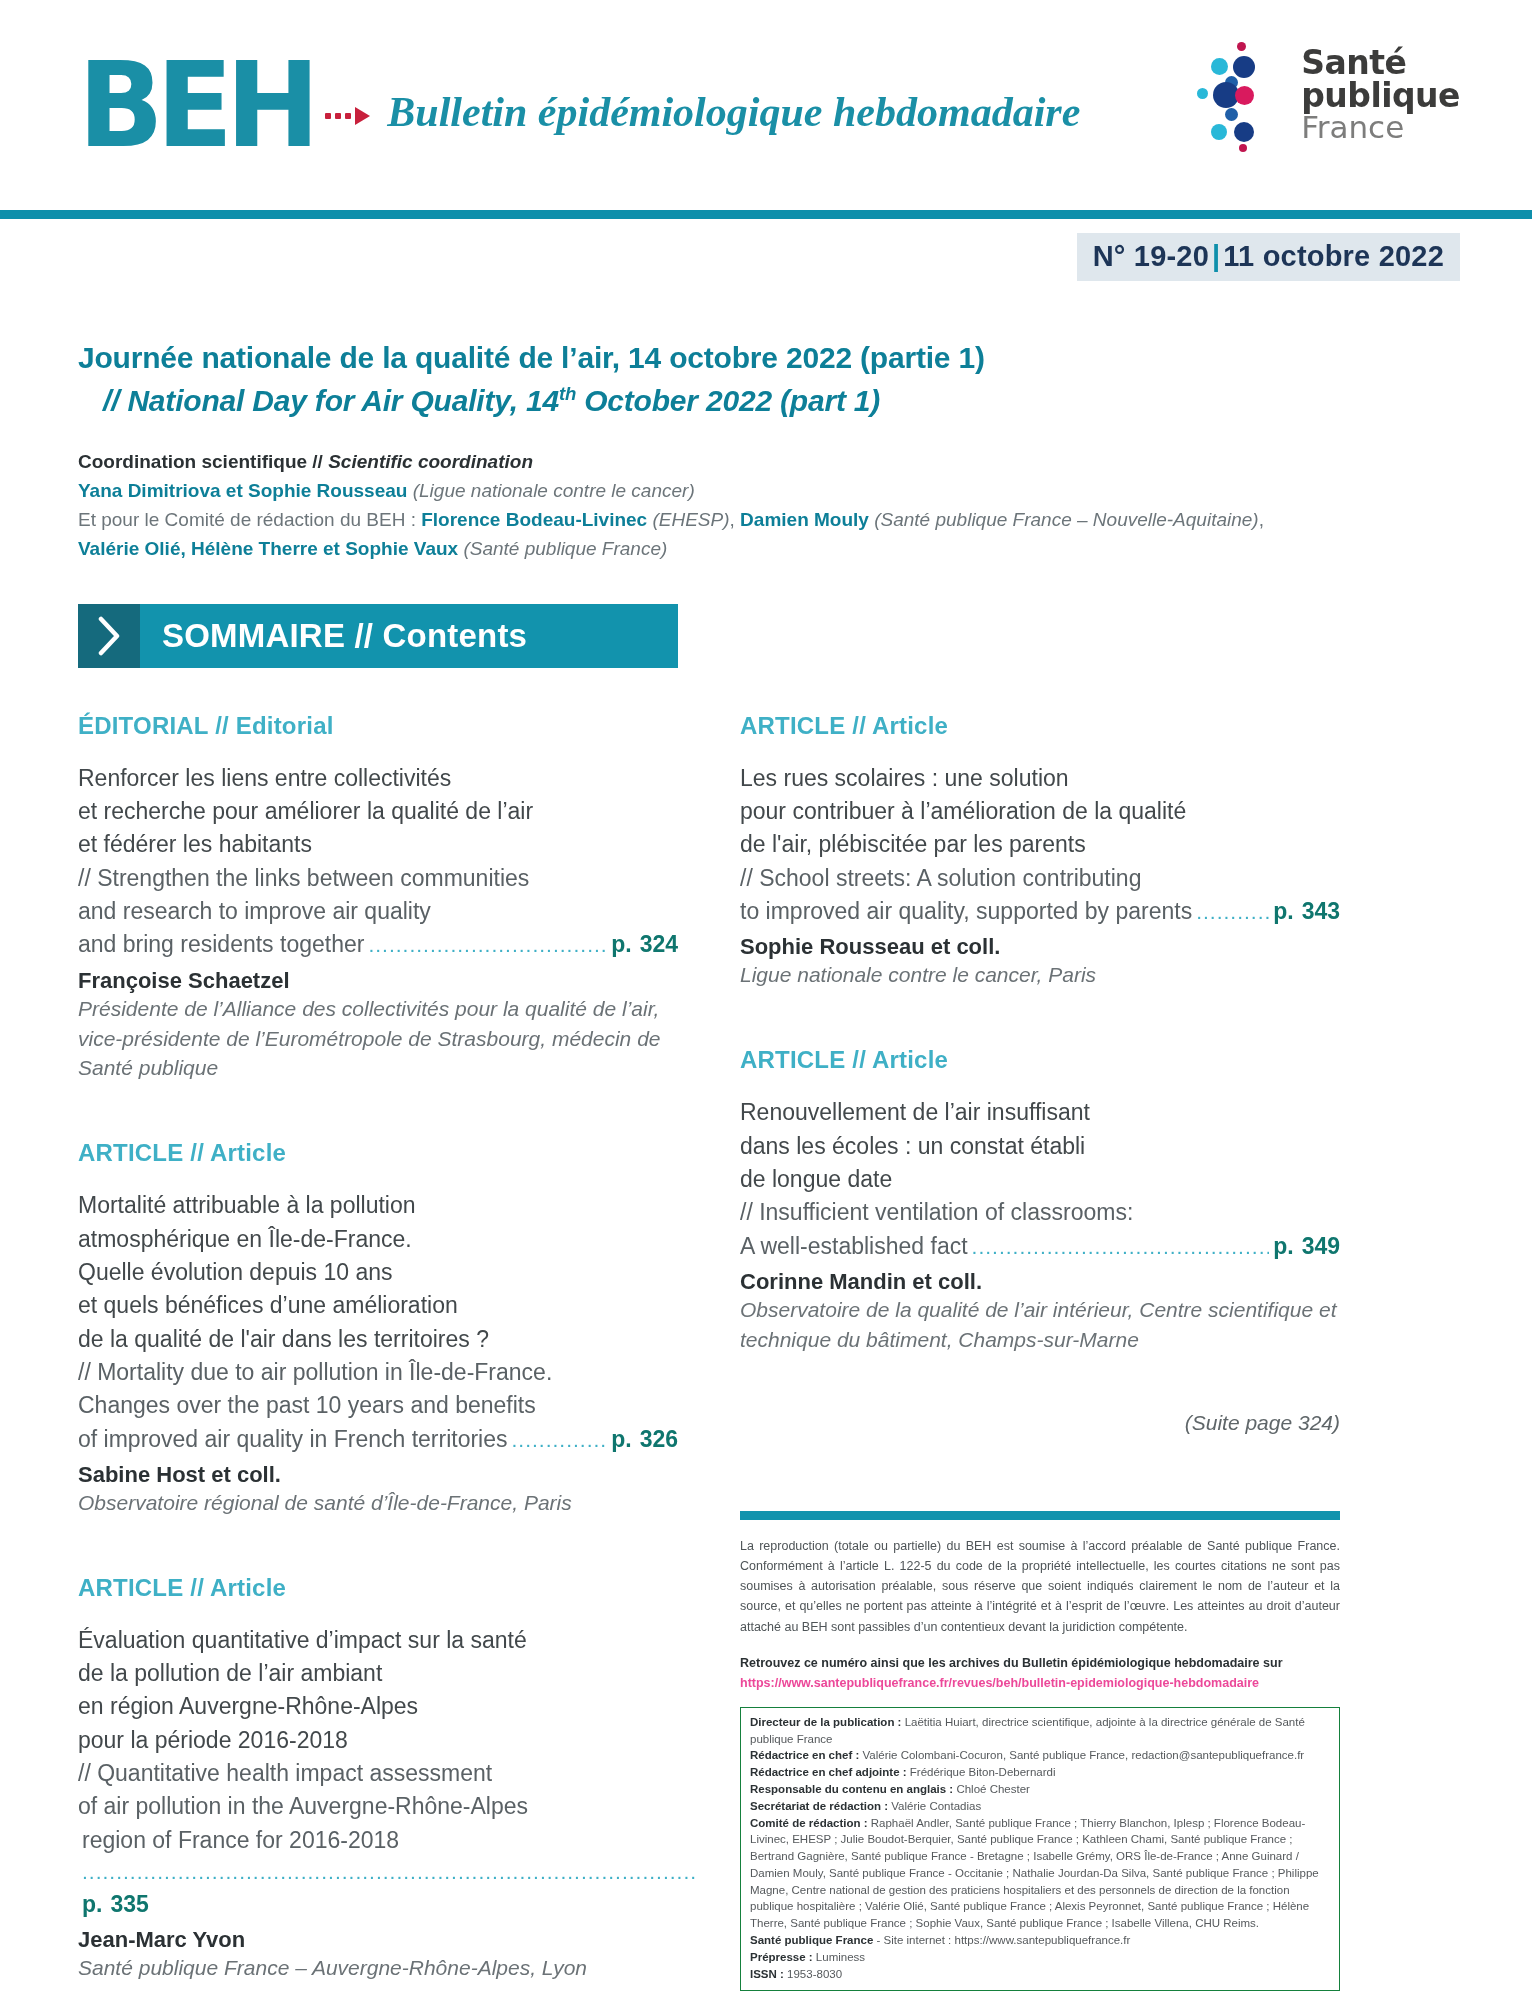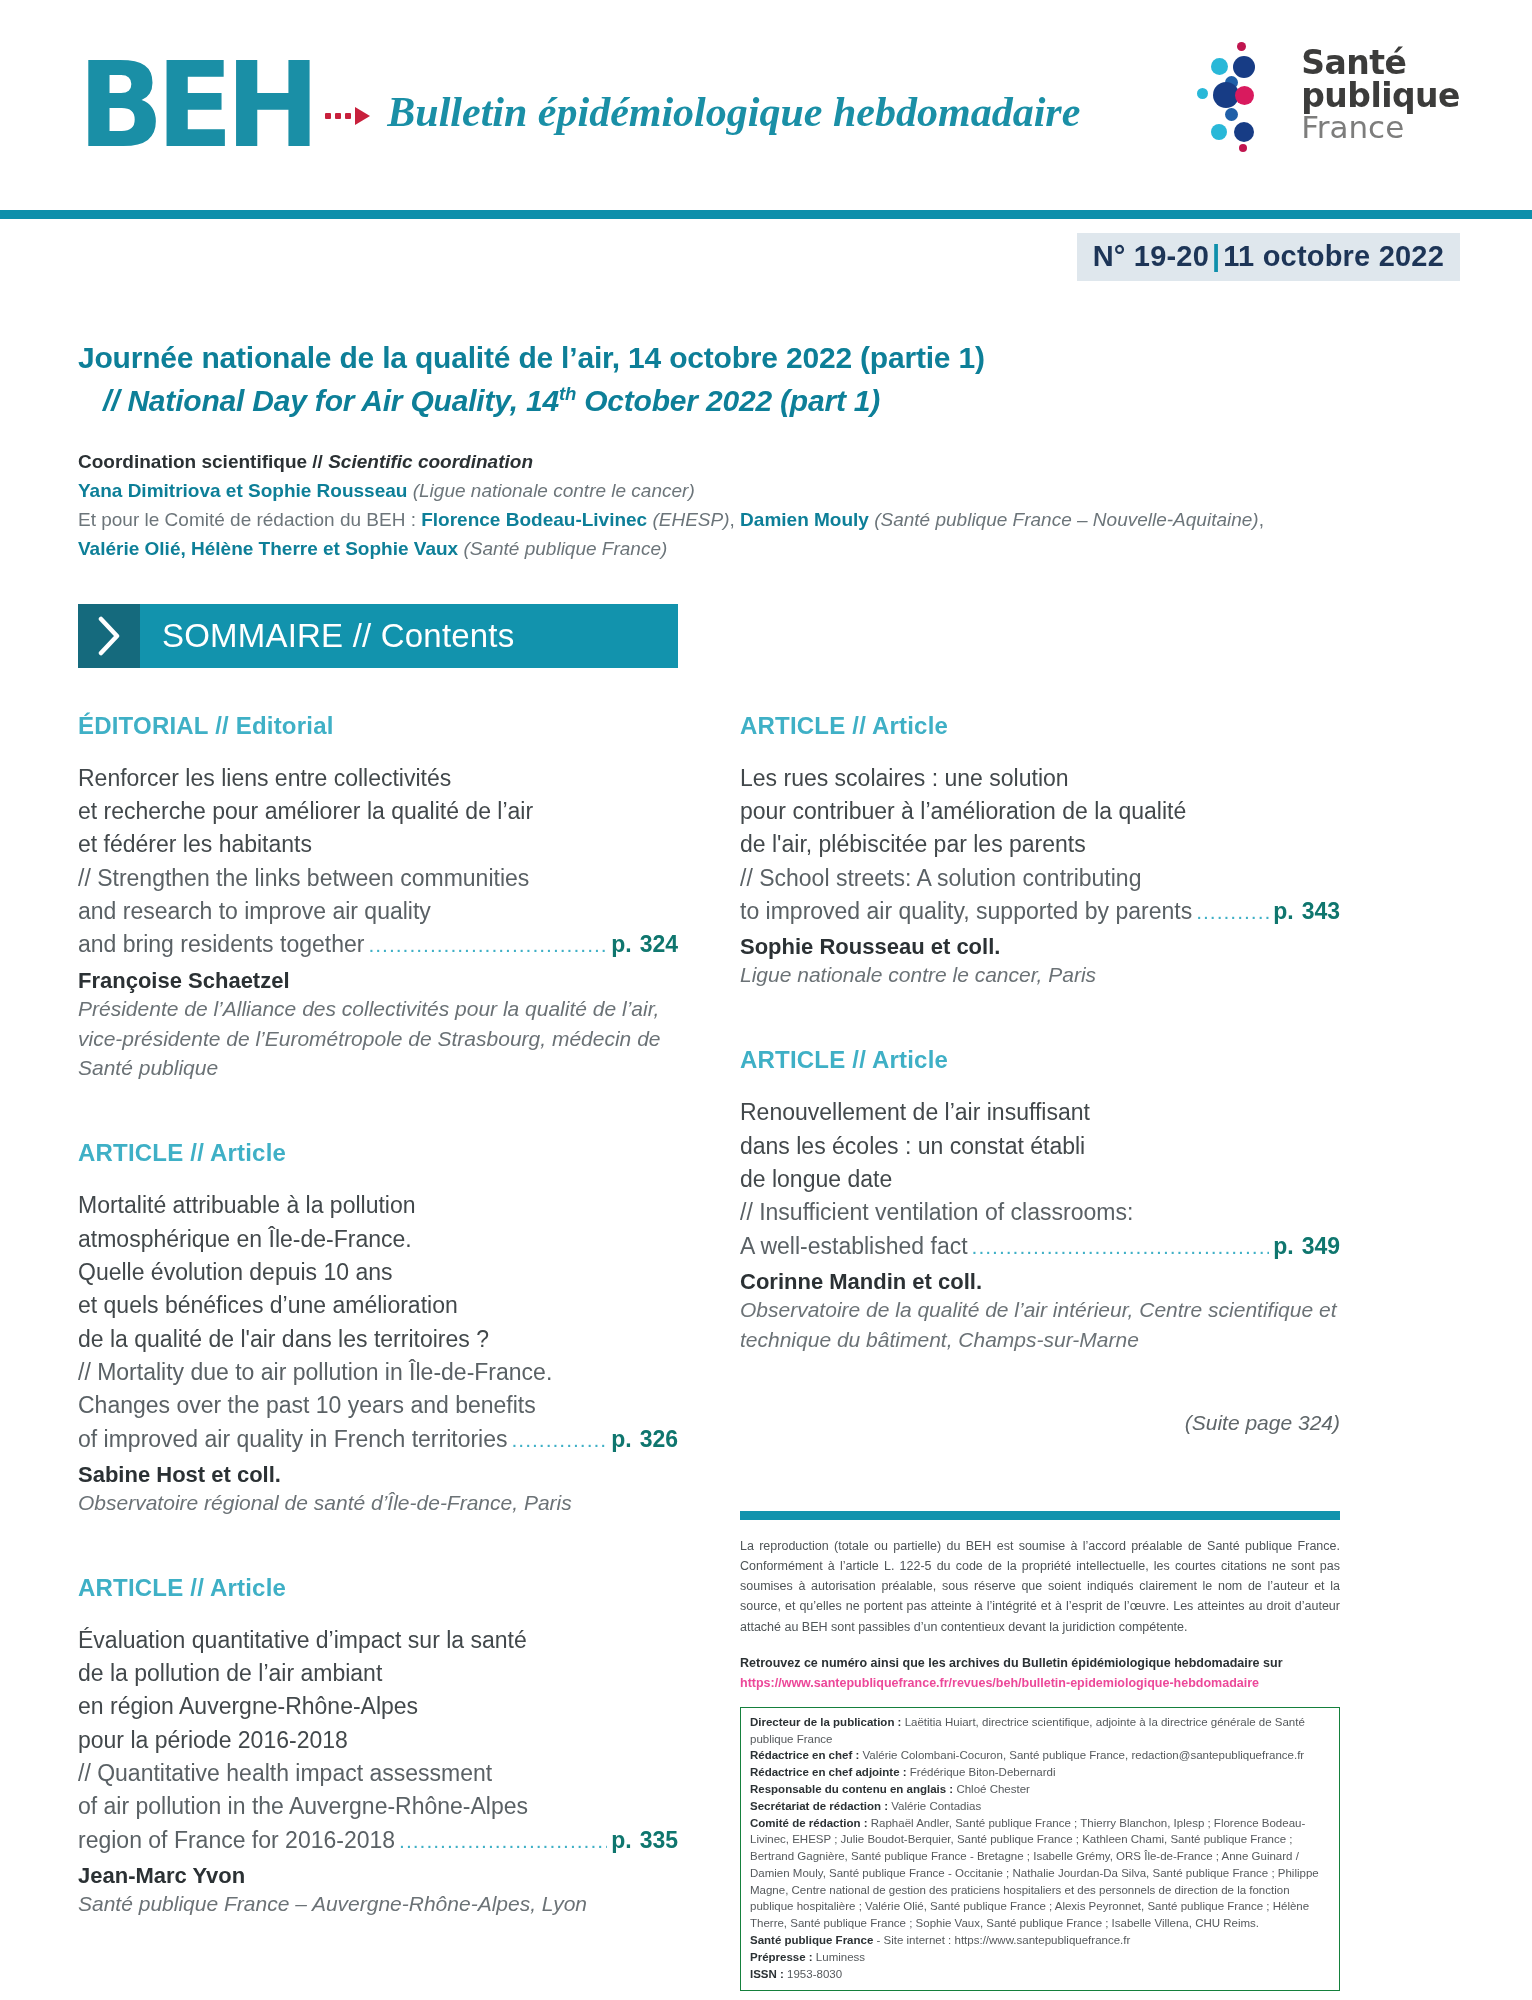--- a/index.html
+++ b/index.html
@@ -183,21 +183,21 @@
   }
   .sommaire-chev svg { display: block; }
   .sommaire-label {
     flex: 1;
     background: #1293ad;
     display: flex;
     align-items: center;
     padding-left: 22px;
     color: #ffffff;
     font-size: 33px;
-    font-weight: normal;
+    font-weight: bold;
     letter-spacing: 0.2px;
   }
 
   
   .cols {
     display: flex;
     margin-top: 44px;
     gap: 62px;
   }
   .col { width: 600px; }
@@ -391,21 +391,21 @@
         </div>
         <div class="entry">
           <div class="entry-kicker">ARTICLE // Article</div>
           <div class="entry-title">
             <div>Évaluation quantitative d’impact sur la santé</div>
             <div>de la pollution de l’air ambiant</div>
             <div>en région Auvergne-Rhône-Alpes</div>
             <div>pour la période 2016-2018</div>
             <div class="sub">// Quantitative health impact assessment</div>
             <div class="sub">of air pollution in the Auvergne-Rhône-Alpes</div>
-            <div class="sub" style="display: flex; align-items: baseline; gap: 0px;">
+            <div class="sub" style="display: flex; align-items: baseline; gap: 0px; flex-direction: column;">
               <span style="white-space: nowrap;">region of France for 2016-2018</span>
               <span class="dots-leader" style="flex: 1 1 0%; overflow: hidden; white-space: nowrap; margin: 0px 4px;"> ..........................................................................................</span>
               <span class="pnum"><span>p.</span><span style="margin-left: 8px;">335</span></span>
             </div>
           </div>
           <div class="entry-author">Jean-Marc Yvon</div>
           <div class="entry-affil">Santé publique France – Auvergne-Rhône-Alpes, Lyon</div>
         </div>
       </div>
     <div class="col" id="right-col">

